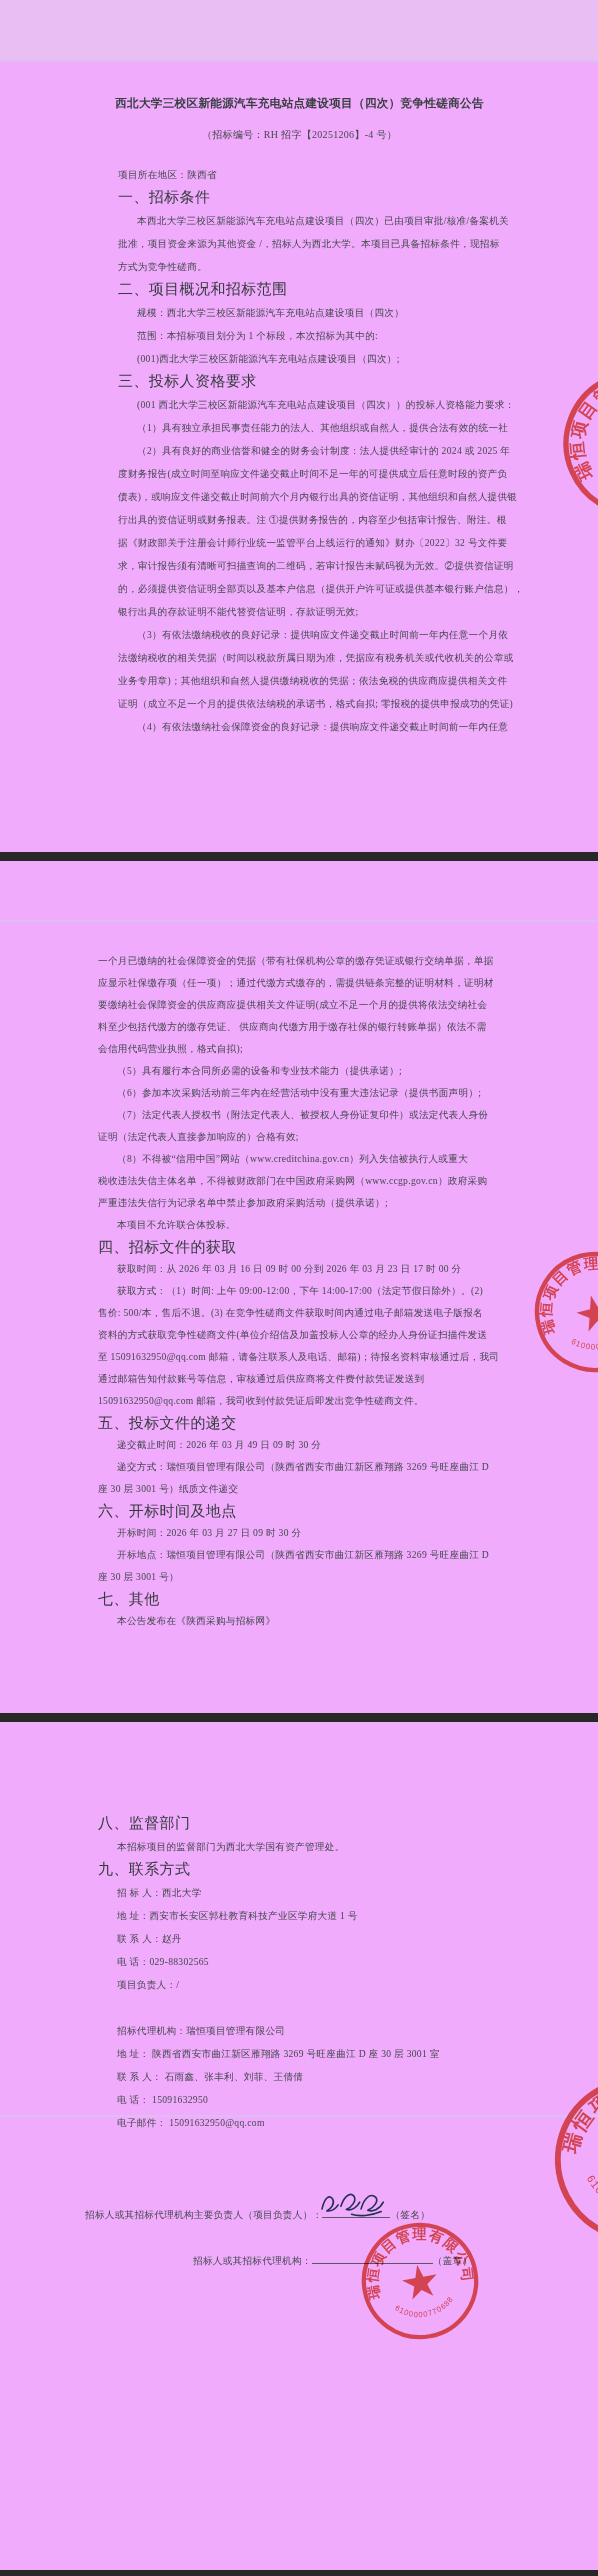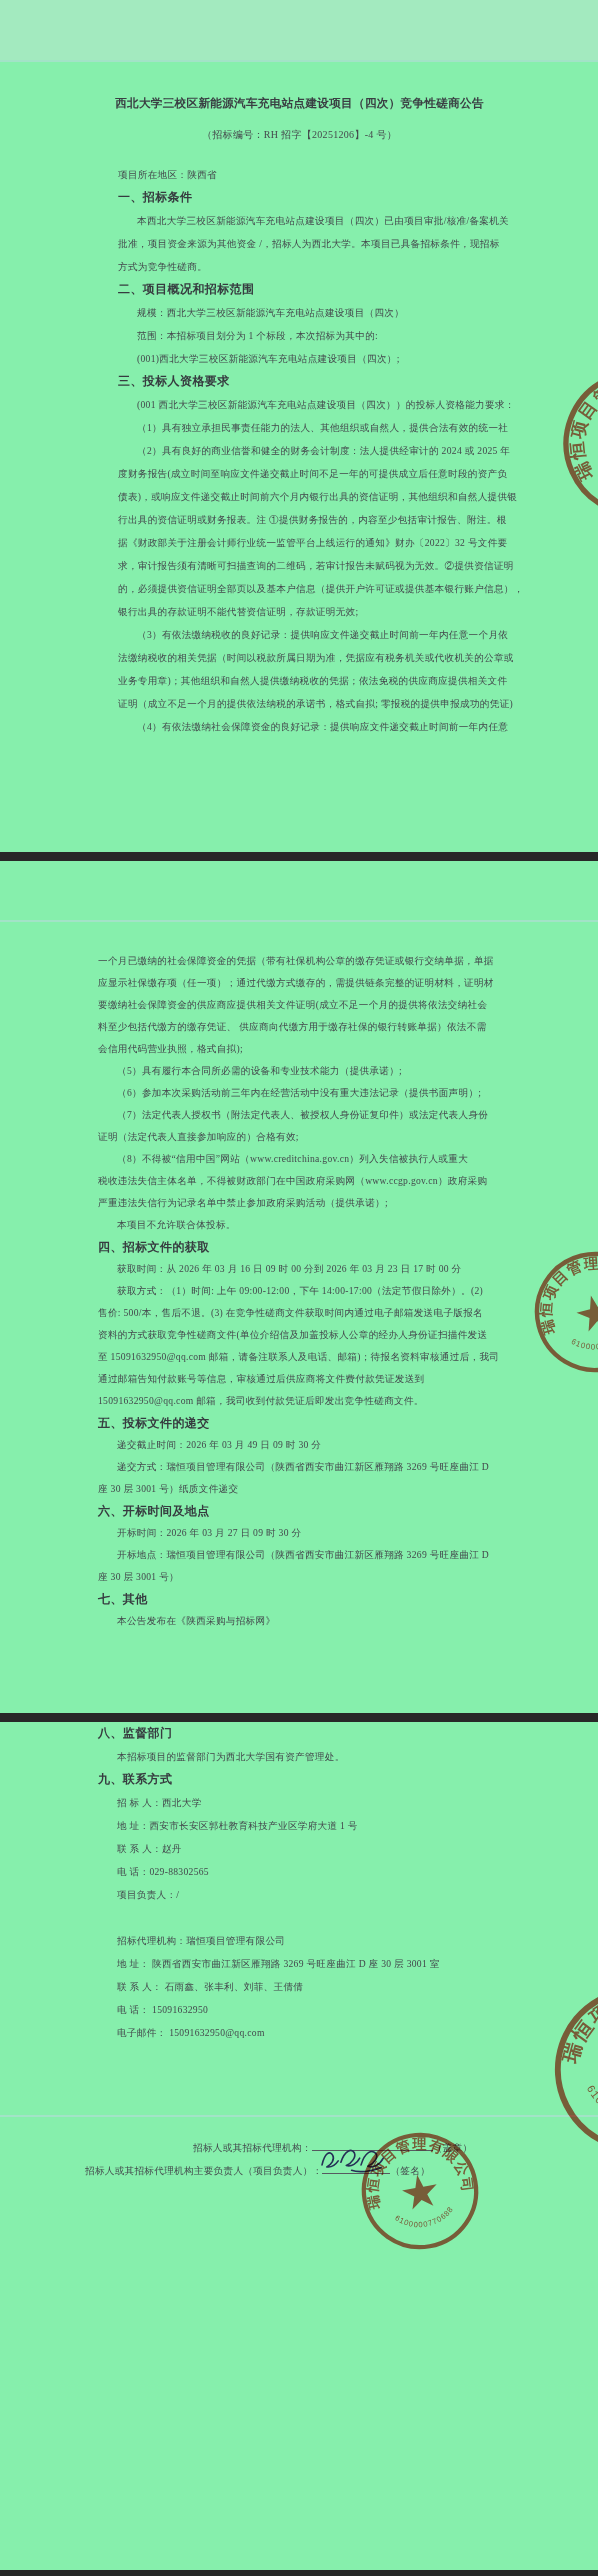--- a/index.html
+++ b/index.html
@@ -1,39 +1,39 @@
 <!DOCTYPE html>
 <html style="font-size:10.6px"><head>
 <meta charset="utf-8">
 <style>
   html,body{margin:0;padding:0;background:#e9ecec;}
   #canvas{
     position:relative;width:599px;height:2576px;margin:0 auto;
-    background:#86efac;overflow:hidden;
+    background:#f0abfc;overflow:hidden;
     font-family:"Liberation Serif","DejaVu Serif",serif;
   }
   .page{position:absolute;left:0;width:599px;overflow:hidden;}
   .sep{position:absolute;left:0;width:599px;height:9.3px;background:#282828;z-index:5;}
   .bottombar{position:absolute;left:0;width:599px;height:6px;background:#282828;z-index:5;}
   .scanline{position:absolute;left:0;width:100%;height:2px;background:rgba(198,213,233,.45);z-index:3;}
   .topstrip{position:absolute;top:0;left:0;width:100%;height:60px;background:rgba(219,227,225,.35);}
 
   .t{height:26.6px;line-height:26.6px;text-align:center;font-size:11.6px;font-weight:bold;
      color:#3a3f43;letter-spacing:0.3px;padding-top:91px;}
   .st{height:33px;line-height:33px;text-align:center;font-size:10px;color:#45494d;
       letter-spacing:0.3px;margin-bottom:12.6px;}
 
   .textcol{margin-left:98px;width:409px;overflow:visible;}
   .pt2{padding-top:89px;}
   .pt3{padding-top:90px;}
   .line{white-space:nowrap;color:#43484c;font-size:9.6px;letter-spacing:0.3px;}
   #p1 .line{height:23px;line-height:23px;margin-left:20px;}
   #p2 .line{height:22px;line-height:22px;}
   #p3 .line{height:23px;line-height:23px;}
-  .line.h{font-weight:bold;font-size:12px;color:#363b3f;letter-spacing:0.4px;}
+  .line.h{font-weight:normal;font-size:15px;color:#363b3f;letter-spacing:0.4px;}
   .line.ind{text-indent:19px;}
 
   .sigrow{margin-left:85px;position:relative;z-index:2;}
   .stamprow{margin-left:193px;margin-top:23px;position:relative;z-index:2;}
   .lbl{color:#43484c;}
   .ul{display:inline-block;border-bottom:1px solid #565b60;position:relative;vertical-align:baseline;}
   .ul.sig{width:68px;height:9.3px;}
   .ul.stamp{width:121px;height:9.3px;}
   .sigsvg{position:absolute;left:-4px;bottom:-2px;overflow:visible;z-index:3;}
 
@@ -138,52 +138,52 @@
         <div class="line h">七、其他</div>
         <div class="line ind">本公告发布在《陕西采购与招标网》</div>
       </div>
     <svg class="seal" style="left:532px;top:388px;width:126px;height:126px;transform:rotate(-14deg)" viewBox="0 0 200 200">
       <use href="#sealSym" xlink:href="#sealSym"></use>
     </svg>
   </div>
 
   <div class="sep" style="top:1713px"></div>
 
-  <div class="page" id="p3" style="top:1632px;height:848px">
+  <div class="page" id="p3" style="top:1722px;height:848px">
     <div class="textcol pt3">
         <div class="line h">八、监督部门</div>
         <div class="line ind">本招标项目的监督部门为西北大学国有资产管理处。</div>
         <div class="line h">九、联系方式</div>
         <div class="line ind">招  标  人：西北大学</div>
         <div class="line ind">地      址：西安市长安区郭杜教育科技产业区学府大道 1 号</div>
         <div class="line ind">联  系  人：赵丹</div>
         <div class="line ind">电      话：029-88302565</div>
         <div class="line ind">项目负责人：/</div>
         <div class="line p">&nbsp;</div>
         <div class="line ind">招标代理机构：瑞恒项目管理有限公司</div>
         <div class="line ind">地      址：  陕西省西安市曲江新区雁翔路 3269 号旺座曲江 D 座 30 层 3001 室</div>
         <div class="line ind">联  系  人：  石雨鑫、张丰利、刘菲、王倩倩</div>
         <div class="line ind">电      话：  15091632950</div>
         <div class="line ind">电子邮件：  15091632950@qq.com</div>
         <div class="line p">&nbsp;</div>
         <div class="line p">&nbsp;</div>
         <div class="line p">&nbsp;</div>
       </div>
 
-    <div class="line stamprow">
-      <span class="lbl">招标人或其招标代理机构：</span><span class="ul stamp"></span><span class="lbl">（盖章）</span>
-    </div>
-
     <div class="line sigrow">
       <span class="lbl">招标人或其招标代理机构主要负责人（项目负责人）：</span><span class="ul sig"><svg class="sigsvg" width="74" height="31" viewBox="0 0 110 44">
           <path d="M6,30 C10,12 18,8 22,16 C25,22 20,30 13,33 C20,34 26,30 30,24
                    M34,26 C40,8 50,5 54,12 C57,18 50,28 42,31 C50,33 58,28 62,20
                    M64,30 C70,10 80,7 86,13 C90,18 84,28 74,32 C82,35 92,30 97,20
                    M50,38 C60,42 80,40 94,34" fill="none" stroke="#253056" stroke-width="2.4" stroke-linecap="round" stroke-linejoin="round"></path>
         </svg></span><span class="lbl">（签名）</span>
+    </div>
+
+    <div class="line stamprow">
+      <span class="lbl">招标人或其招标代理机构：</span><span class="ul stamp"></span><span class="lbl">（盖章）</span>
     </div>
 
     <svg class="seal" style="left:551px;top:351px;width:173px;height:173px;transform:rotate(18deg)" viewBox="0 0 200 200">
       <use href="#sealSym" xlink:href="#sealSym"></use>
     </svg>
     <svg class="seal" style="left:359px;top:498px;width:122px;height:122px;transform:rotate(-10deg)" viewBox="0 0 200 200">
       <use href="#sealSym" xlink:href="#sealSym"></use>
     </svg>
   </div>
 

